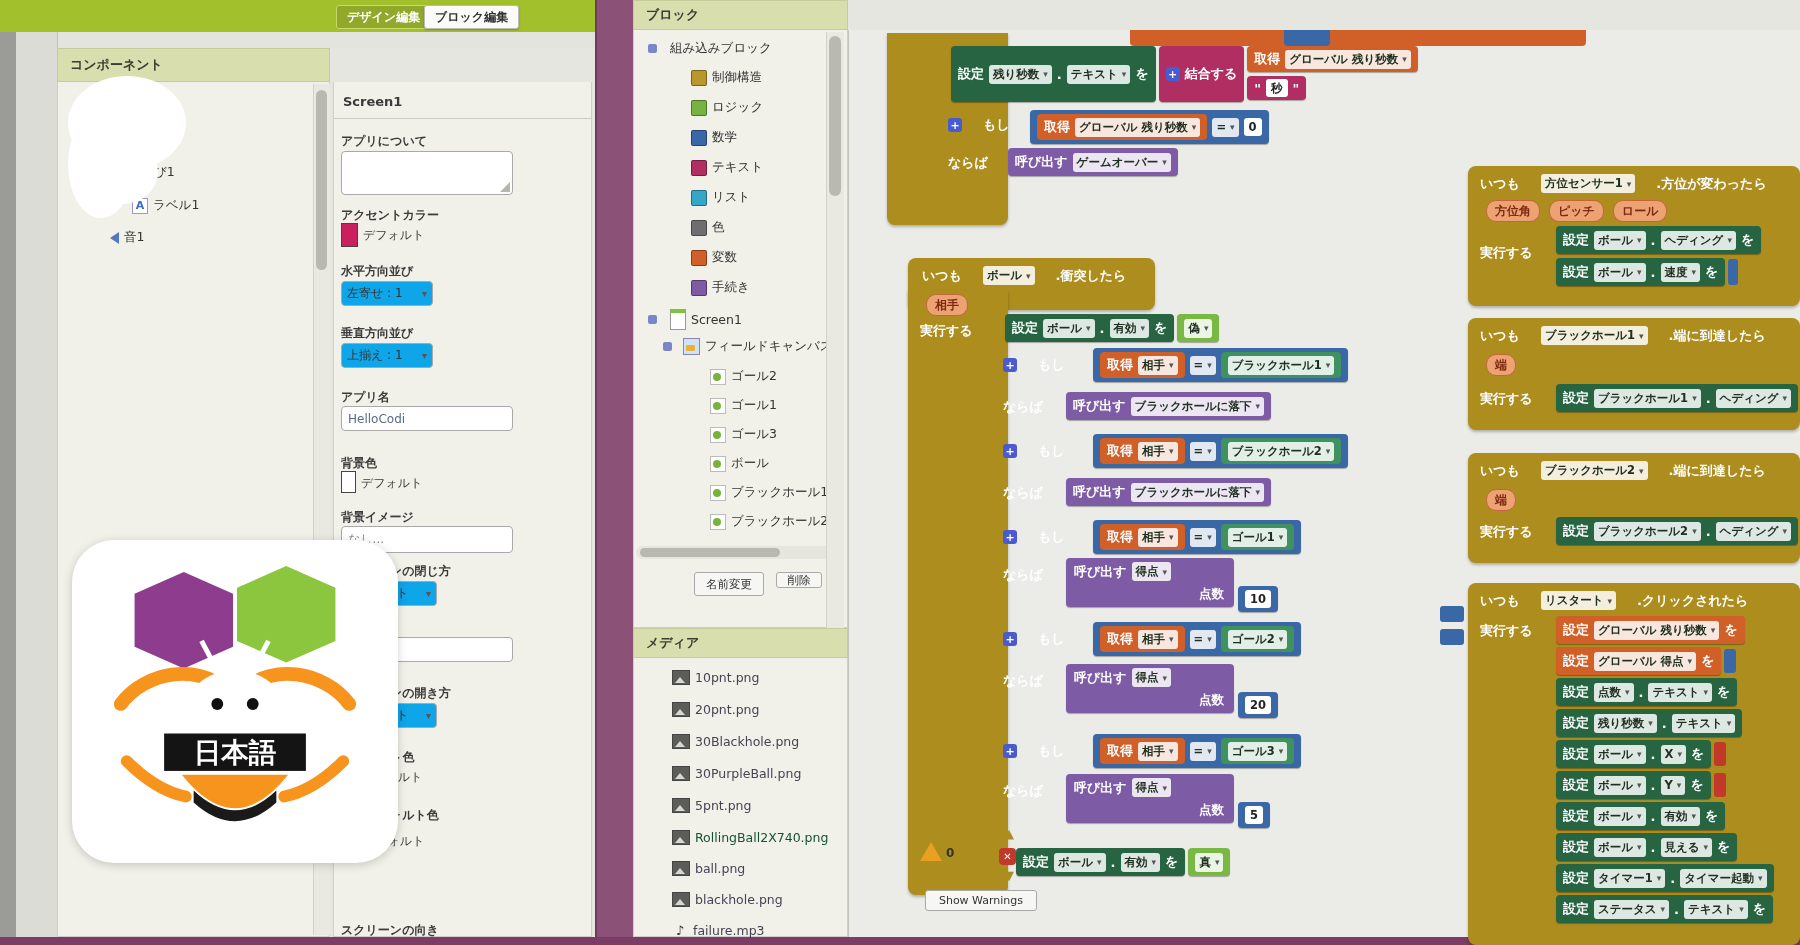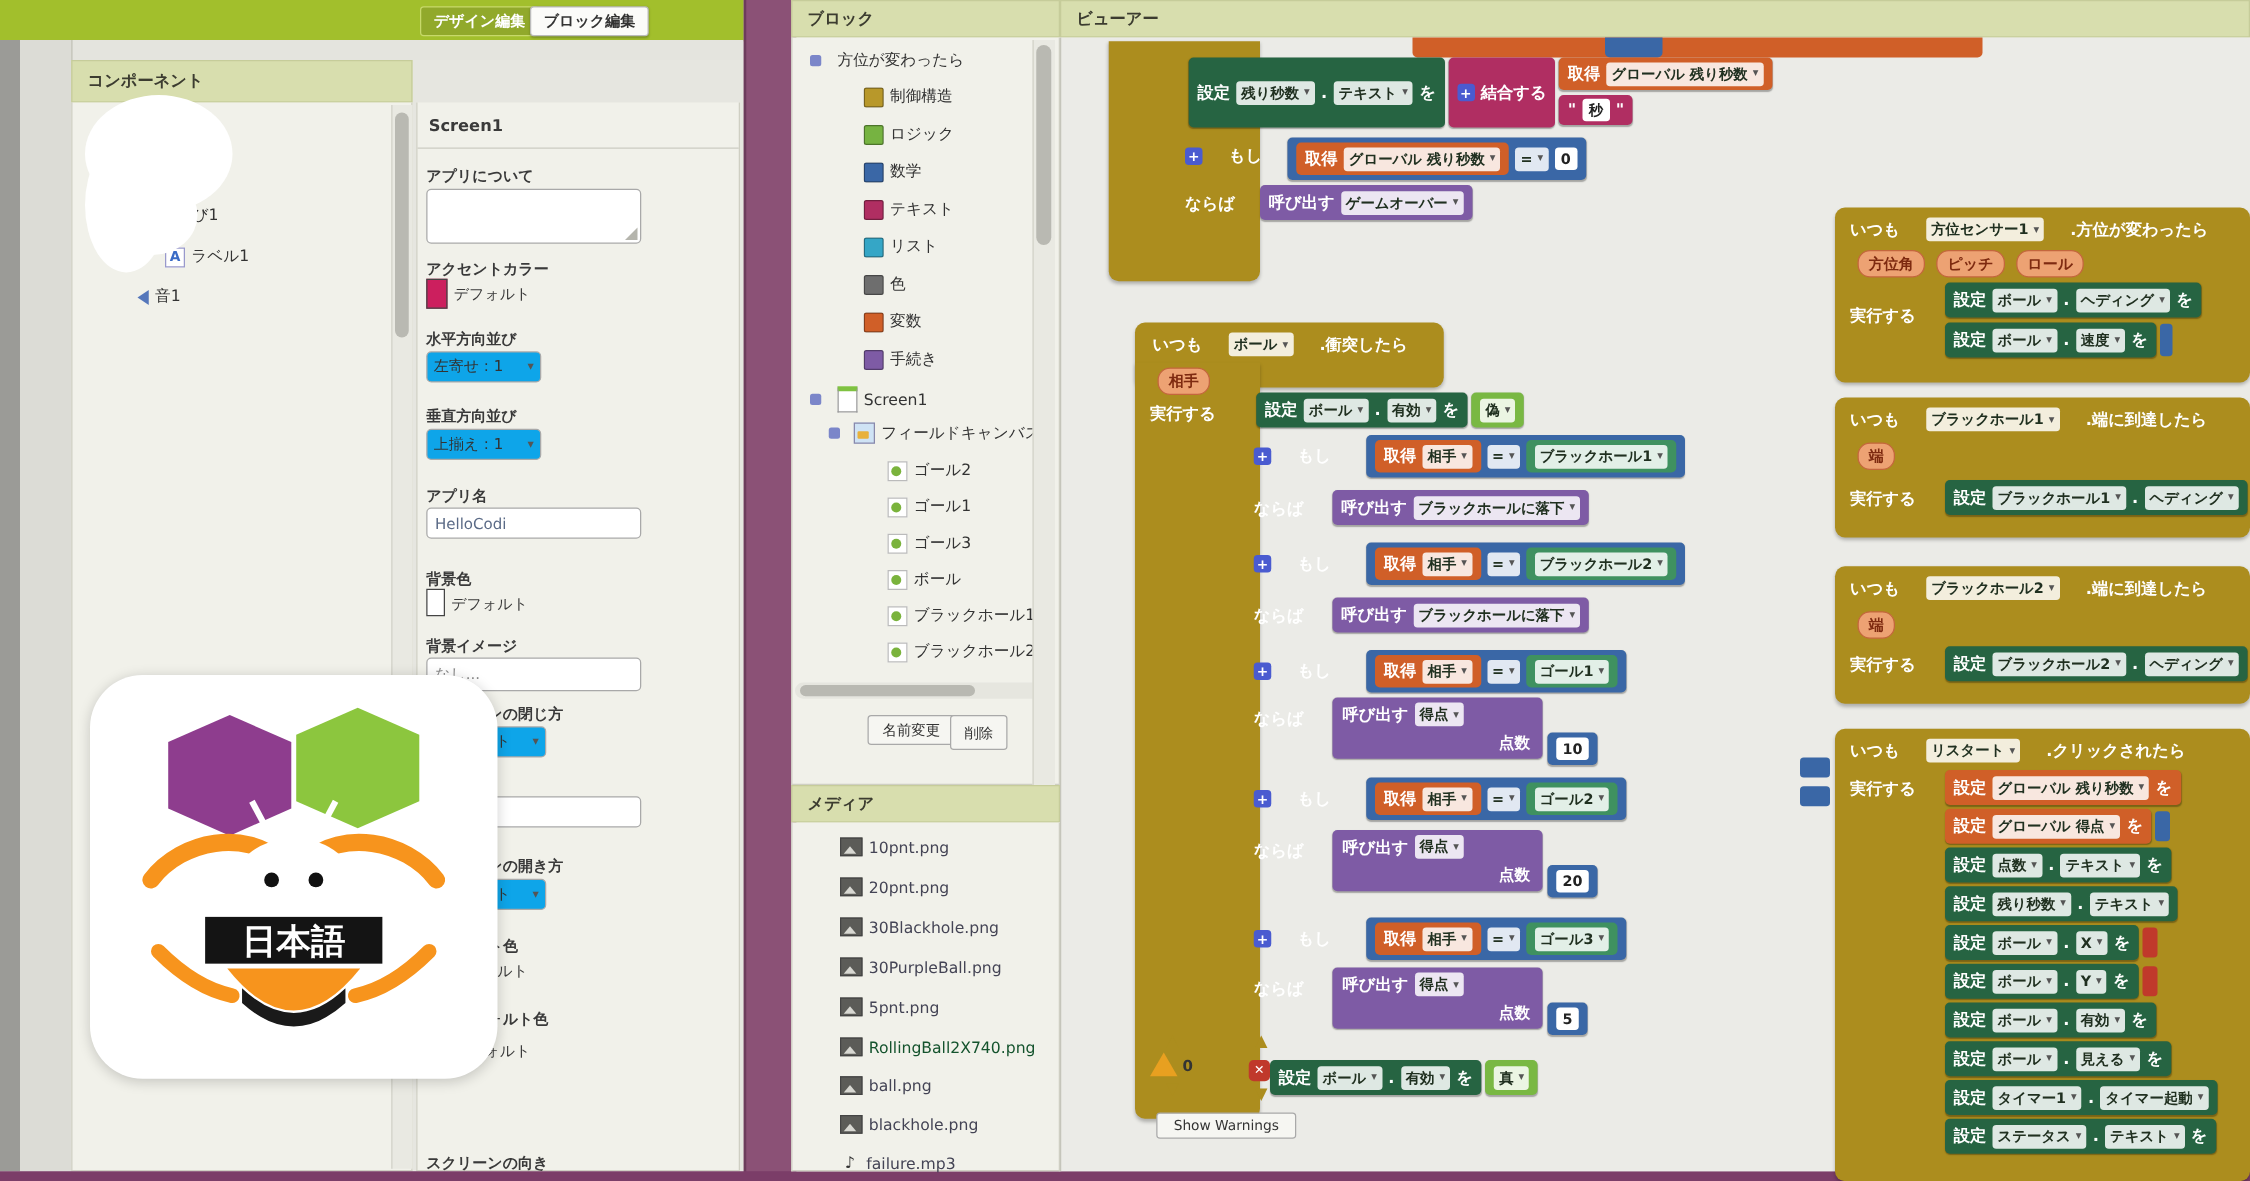--- a/index.html
+++ b/index.html
@@ -183,21 +183,21 @@
   <div class="abs divider"></div>
   <div class="abs botbar"></div>
 
   <div class="abs panelhdr" style="left:633px;top:0;width:215px;height:30px;">
     <span>ブロック</span>
   </div>
   <div class="abs panelbody" style="left:633px;top:30px;width:215px;height:598px;"></div>
 
   <div class="trow" style="left:648px;top:40px;">
     <span class="toggle"></span>
-    <span style="margin-left:8px;">方位が変わったら</span>
+    <span style="margin-left:8px;">組み込みブロック</span>
   </div>
   <div class="trow" style="left:691px;top:69px;">
     <span class="cat" style="background:#b8982a;"></span>
     <span>制御構造</span>
   </div>
   <div class="trow" style="left:691px;top:99px;">
     <span class="cat" style="background:#76b341;"></span>
     <span>ロジック</span>
   </div>
   <div class="trow" style="left:691px;top:129px;">
@@ -255,21 +255,21 @@
     <span>ブラックホール1</span>
   </div>
   <div class="trow" style="left:710px;top:513px;">
     <span class="spriteicon"></span>
     <span>ブラックホール2</span>
   </div>
   <div class="abs" style="left:636px;top:546px;width:208px;height:13px;background:#e6e6df;border-radius:7px;">
     <div class="thumb" style="left:4px;top:2px;width:140px;height:9px;"></div>
   </div>
   <div class="minibtn" style="left:694px;top:572px;width:70px;height:24px;">名前変更</div>
-  <div class="minibtn" style="left:760px;top:572px;width:46px;height:28px;">削除</div>
+  <div class="minibtn" style="left:776px;top:572px;width:46px;height:16px;">削除</div>
   <div class="scroll-v" style="left:826px;top:32px;width:17px;height:596px;">
     <div class="thumb" style="left:2px;top:4px;width:12px;height:160px;"></div>
   </div>
 
   <div class="abs panelhdr" style="left:633px;top:628px;width:215px;height:30px;">
     <span>メディア</span>
   </div>
   <div class="abs panelbody" style="left:633px;top:658px;width:215px;height:279px;"></div>
   <div class="trow" style="left:672px;top:670px;color:#445;">
       <span class="imgicon"></span>
@@ -301,23 +301,20 @@
     </div>
   <div class="trow" style="left:672px;top:892px;color:#445;">
       <span class="imgicon"></span>
       <span>blackhole.png</span>
     </div>
   <div class="trow" style="left:672px;top:923px;color:#445;">
       <span class="audioicon"></span>
       <span>failure.mp3</span>
     </div>
 
-  <div class="abs panelhdr" style="left:848px;top:0;width:952px;height:30px;">
-    <span>ビューアー</span>
-  </div>
   <div class="abs" style="left:848px;top:30px;width:952px;height:907px;background:#ebebe7;border-left:1px solid #c5c5bb;"></div>
 
   <div class="abs" style="left:1130px;top:30px;width:456px;height:16px;background:#d05f28;border-radius:0 0 4px 4px;"></div>
   <div class="abs" style="left:1284px;top:30px;width:46px;height:16px;background:#3a67a6;border-radius:0 0 4px 4px;"></div>
 
   <div class="abs mustard" style="left:887px;top:33px;width:121px;height:192px;border-radius:0 0 8px 8px;"></div>
   <div class="row" style="left:951px;top:46px;align-items:flex-start;">
     <div class="blk green h56">
       <span>設定</span>
       <span class="dd">残り秒数</span>

